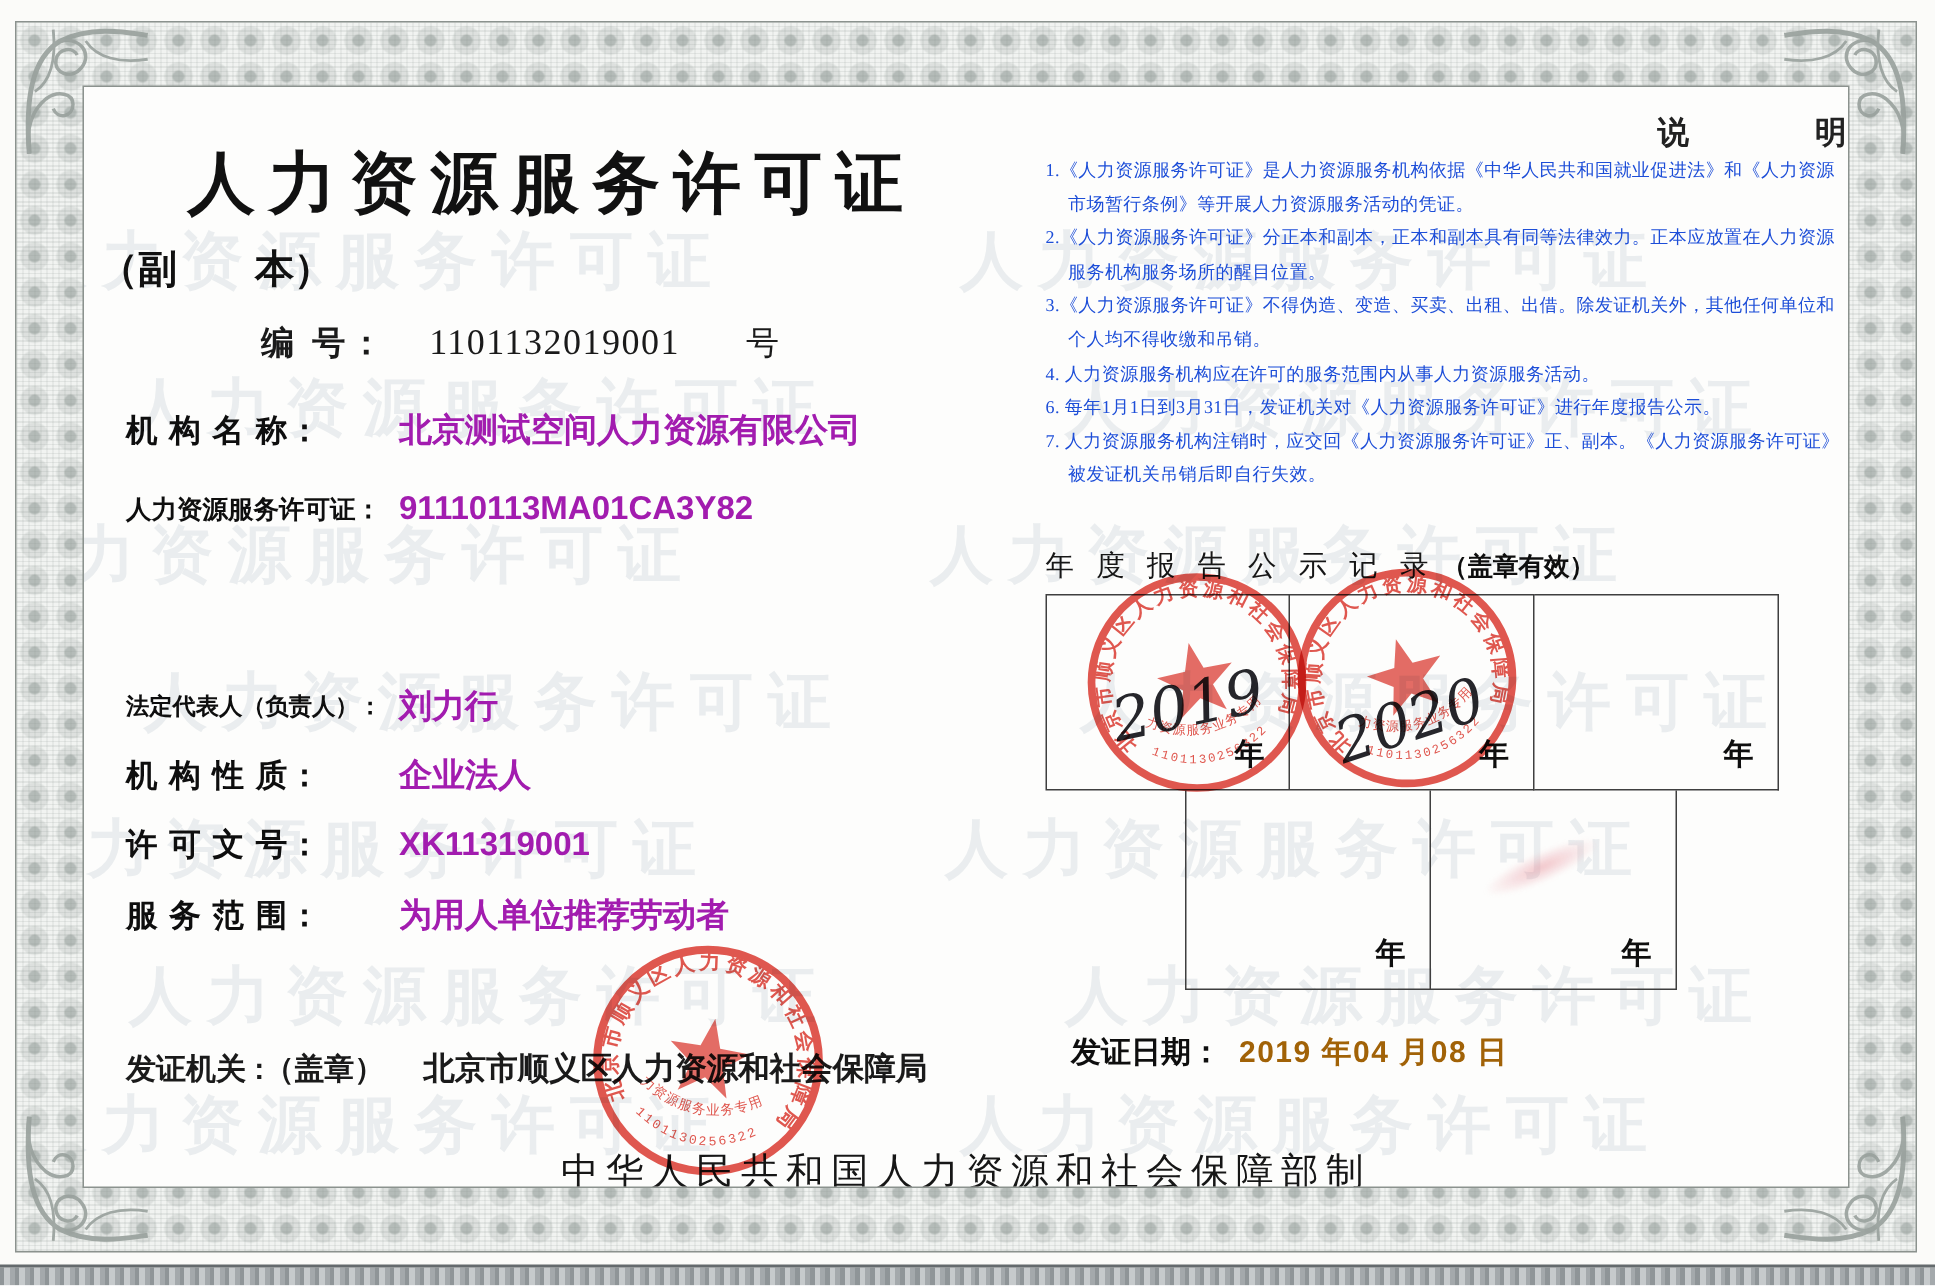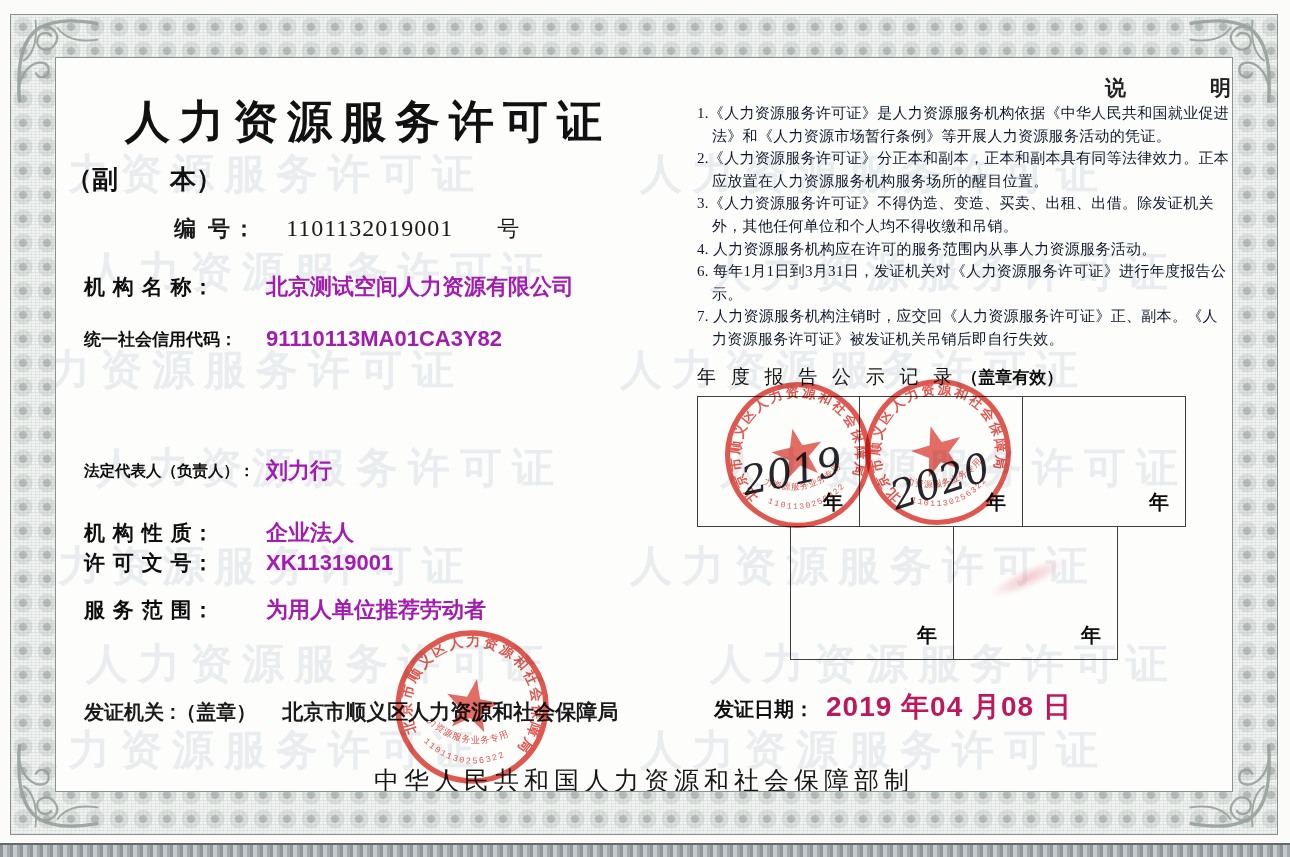--- a/index.html
+++ b/index.html
@@ -61,39 +61,39 @@
   .issuer .i-lbl{font-size:20px;font-weight:600;}
   .issuer .i-val{font-size:21px;font-weight:700;margin-left:26px;}
 
   .footer-line{left:0;right:0;top:706px;text-align:center;
     font-family:"Liberation Serif","DejaVu Serif",serif;font-size:25px;letter-spacing:5px;color:#161616;}
 
   
   .notes-title{left:641px;top:16px;width:534px;text-align:right;
     font-family:"Liberation Serif","DejaVu Serif",serif;font-size:21px;font-weight:600;color:#222;}
   .notes{left:641px;top:44px;width:534px;font-family:"Liberation Serif","DejaVu Serif",serif;
-    font-size:15px;line-height:22.6px;color:#0f172a;}
+    font-size:12px;line-height:22.6px;color:#1d4ed8;}
   .notes .ni{text-indent:-15px;padding-left:15px;letter-spacing:.3px;}
 
   .annual-title{left:641px;top:306px;width:489px;text-align:left;white-space:nowrap;}
   .annual-title .a-main{font-family:"Liberation Serif","DejaVu Serif",serif;font-size:19px;letter-spacing:5px;color:#161616;}
   .annual-title .a-note{font-size:17px;font-weight:700;margin-left:4px;color:#0e0e0e;}
 
   .tbl{display:flex;z-index:1;}
   .tbl .cell{position:relative;border:1px solid #3f3f3f;border-left:none;background:transparent;}
   .tbl .cell:first-child{border-left:1px solid #3f3f3f;}
   .row1{left:641px;top:338px;width:489px;height:131px;}
   .row1 .cell{width:163px;}
   .row2{left:734px;top:469px;width:328px;height:133px;}
   .row2 .cell{width:164px;border-top:none;}
   .cell .yr{position:absolute;right:16px;bottom:10px;font-size:20px;font-weight:600;color:#0e0e0e;}
 
   .drow{left:658px;white-space:nowrap;}
   .d-lbl{display:inline-block;width:112px;font-size:20px;font-weight:700;color:#0e0e0e;}
-  .d-val{font-size:28px;font-weight:700;letter-spacing:1px;color:#be185d;}
+  .d-val{font-size:20px;font-weight:700;letter-spacing:1px;color:#a16207;}
 
   
   .stamp{position:absolute;z-index:5;mix-blend-mode:multiply;opacity:.92;color:#df4a41;}
   .stamp svg{width:100%;height:100%;overflow:visible;}
   .stamp-a{left:649px;top:318px;width:186px;height:158px;transform:rotate(-12deg);}
   .stamp-b{left:789px;top:315px;width:186px;height:158px;transform:rotate(-16deg);}
   .stamp-c{left:331px;top:566px;width:170px;height:166px;transform:rotate(10deg);}
   .ring{fill:none;stroke:currentColor;stroke-width:6.5px;}
   .star{fill:currentColor;opacity:.88;}
   .ringtext{font-family:"Liberation Serif","DejaVu Serif",serif;font-size:17px;letter-spacing:3px;fill:currentColor;font-weight:600;}
@@ -161,26 +161,26 @@
     <div class="abs copy-type">（副　　本）</div>
 
     <div class="abs serial">
       <span class="s-lbl">编 号：</span><span class="s-val">1101132019001</span><span class="s-suf">号</span>
     </div>
 
     <div class="abs frow" style="top:214px">
       <span class="lbl">机 构 名 称：</span><span class="val">北京测试空间人力资源有限公司</span>
     </div>
     <div class="abs frow" style="top:268px">
-      <span class="lbl sm">统一社会信用代码：</span><span class="val">91110113MA01CA3Y82</span>
+      <span class="lbl sm">人力资源服务许可证：</span><span class="val">91110113MA01CA3Y82</span>
     </div>
     <div class="abs frow" style="top:398px">
       <span class="lbl xs">法定代表人（负责人）：</span><span class="val">刘力行</span>
     </div>
-    <div class="abs frow" style="top:460px">
+    <div class="abs frow" style="top:444px">
       <span class="lbl">机 构 性 质：</span><span class="val">企业法人</span>
     </div>
     <div class="abs frow" style="top:491px">
       <span class="lbl">许 可 文 号：</span><span class="val">XK11319001</span>
     </div>
     <div class="abs frow" style="top:537px">
       <span class="lbl">服 务 范 围：</span><span class="val">为用人单位推荐劳动者</span>
     </div>
 
     <div class="abs issuer">

